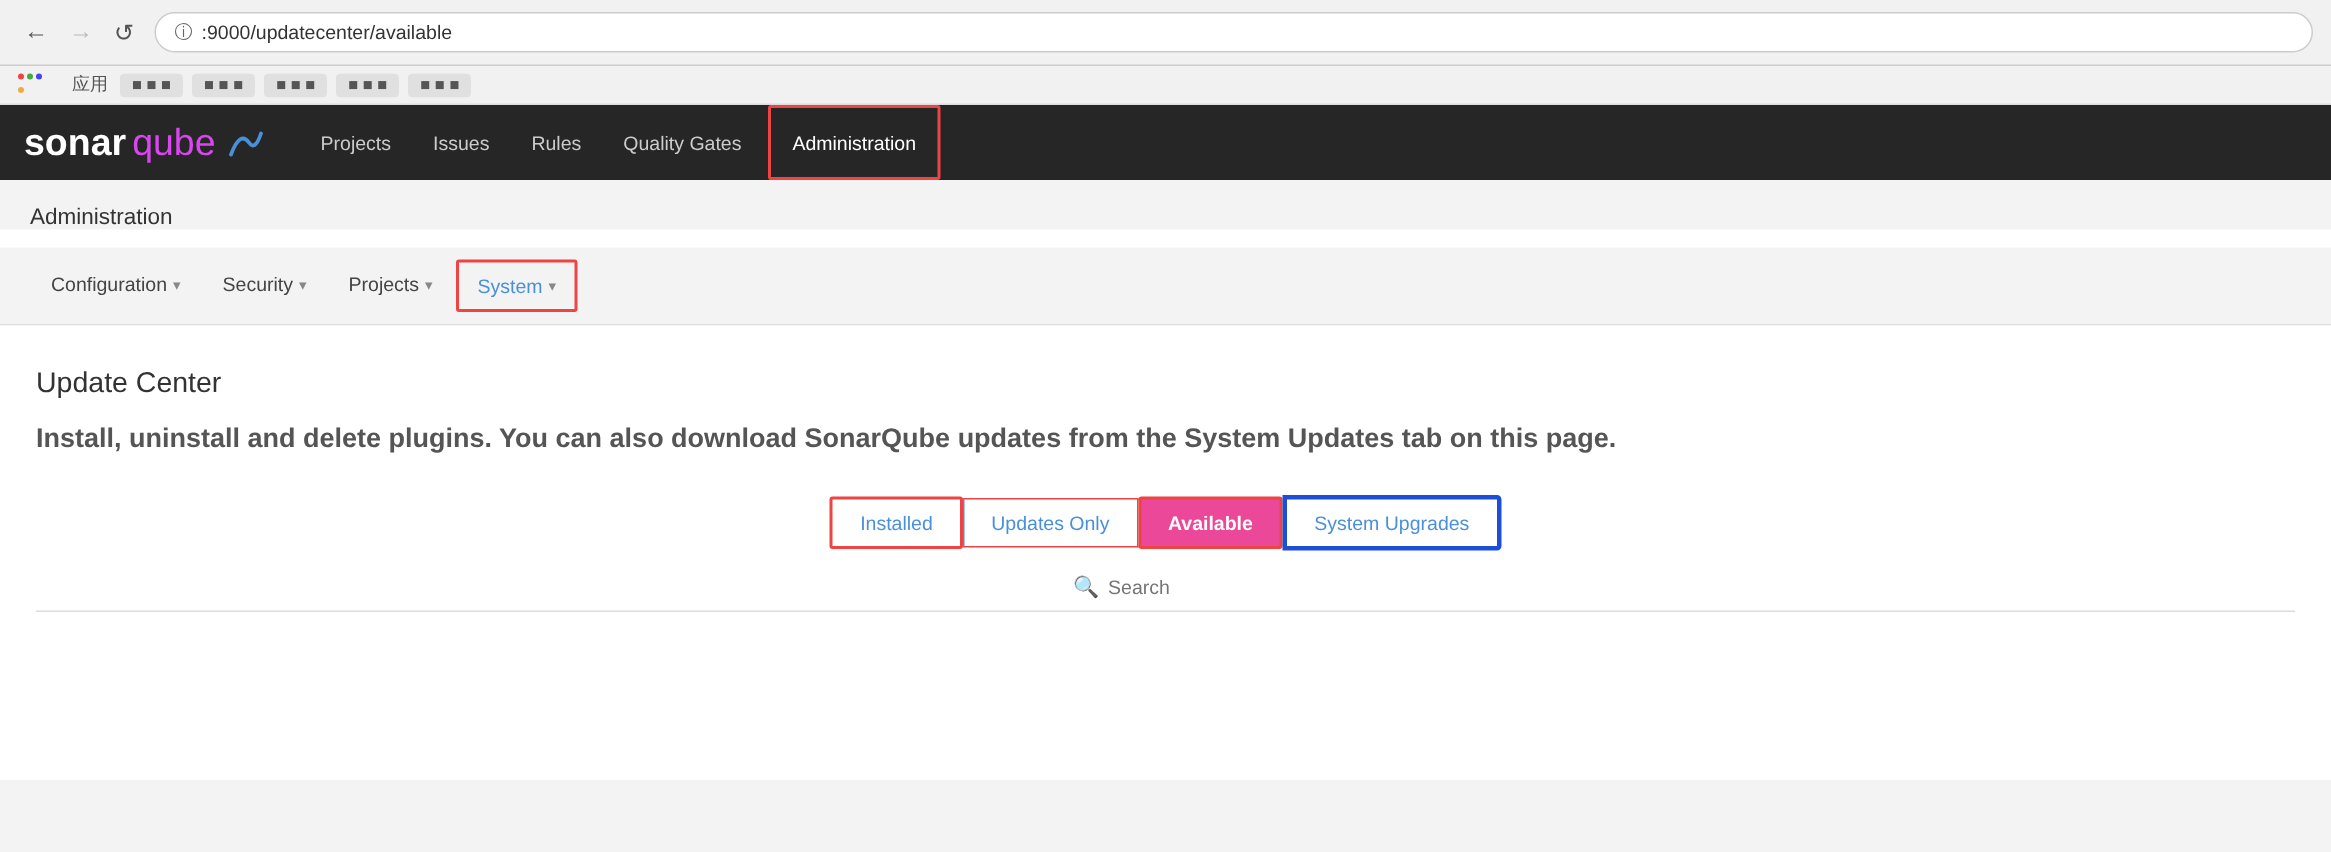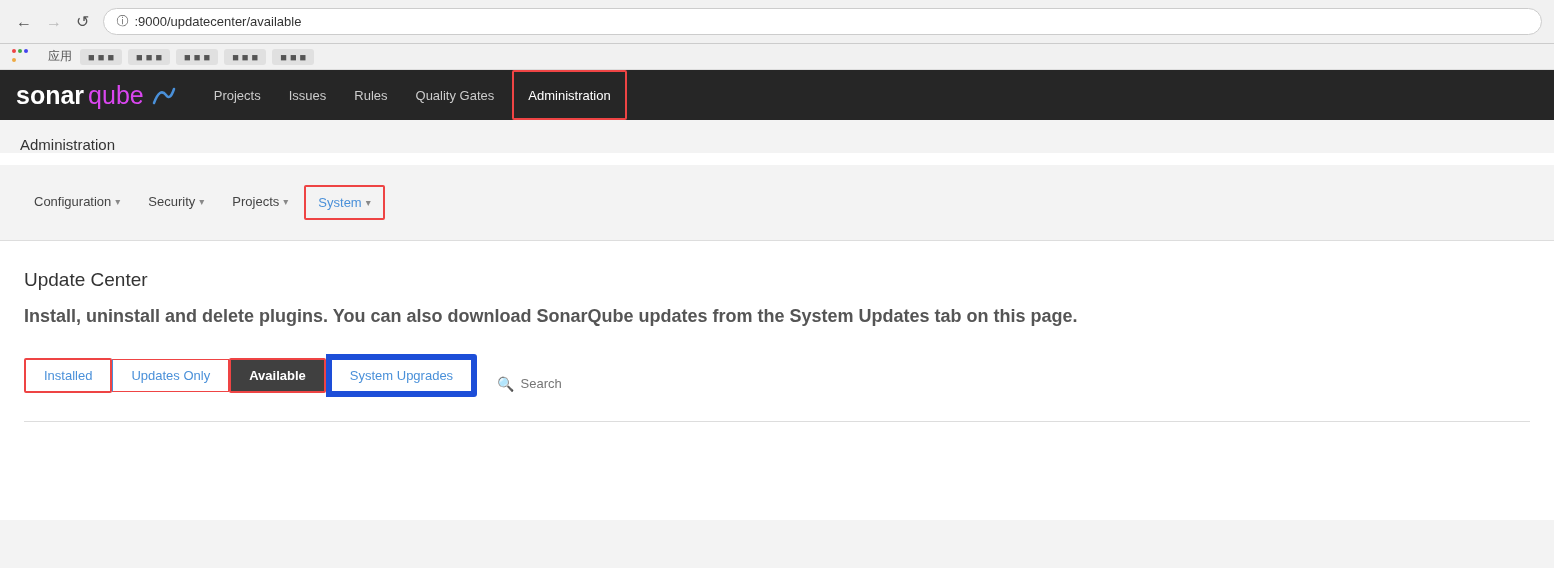--- a/index.html
+++ b/index.html
@@ -163,21 +163,21 @@
       align-items: center;
       gap: 4px;
       border-bottom: 2px solid transparent;
       text-decoration: none;
     }
     .sub-nav-item.active {
       color: #4a90d9;
       border-bottom: 2px solid #4a90d9;
       border: 2px solid #e44;
       border-radius: 2px;
-      margin: 20px 2px;
+      margin: 8px 2px;
       padding: 8px 12px;
     }
     .dropdown-arrow { font-size: 10px; color: #888; }
 
     
     .main-area {
       background: white;
       padding: 28px 24px 20px;
     }
     .update-center-title {
@@ -207,21 +207,21 @@
       cursor: pointer;
       border: 1px solid #4a90d9;
       background: white;
       color: #4a90d9;
       font-weight: 400;
     }
     .tab-btn:not(:first-child) {
       border-left: none;
     }
     .tab-btn.active-tab {
-      background: #404040;
+      background: #ec4899;
       color: white;
       font-weight: 600;
     }
     .tab-btn.highlighted {
       border: 2px solid #e44;
       border-radius: 2px;
     }
     .tab-btn.first { border-radius: 3px 0 0 3px; }
     .tab-btn.last { border-radius: 0 3px 3px 0; }
 
@@ -323,30 +323,30 @@
     <a class="sub-nav-item active">
       <span>System</span>
       <span class="dropdown-arrow">▾</span>
     </a>
   </div>
 
   <div class="main-area">
     <h2 class="update-center-title">Update Center</h2>
     <p class="update-center-desc">Install, uninstall and delete plugins. You can also download SonarQube updates from the System Updates tab on this page.</p>
 
-    <div style="display:flex; align-items:center;">
+    <div style="display:flex; align-items:center;flex-direction:column;">
       <div class="tab-buttons">
 
         <button class="tab-btn first highlighted" style="border:2px solid #e44; border-radius:2px;">Installed</button>
 
         <button class="tab-btn" style="border:1px solid #ef4444; border-left:1px solid #4a90d9;">Updates Only</button>
 
         <button class="tab-btn active-tab highlighted" style="border:2px solid #e44; border-radius:2px; border-left:2px solid #e44;">Available</button>
 
-        <button class="tab-btn last" style="border:6px solid #1d4ed8;">System Upgrades</button>
+        <button class="tab-btn last" style="border:3px solid #1d4ed8;">System Upgrades</button>
       </div>
 
       <div class="search-area">
         <span class="search-icon">🔍</span>
         <input type="text" class="search-input" placeholder="Search" style="">
       </div>
     </div>
 
     <div class="bottom-line"></div>
   </div>

